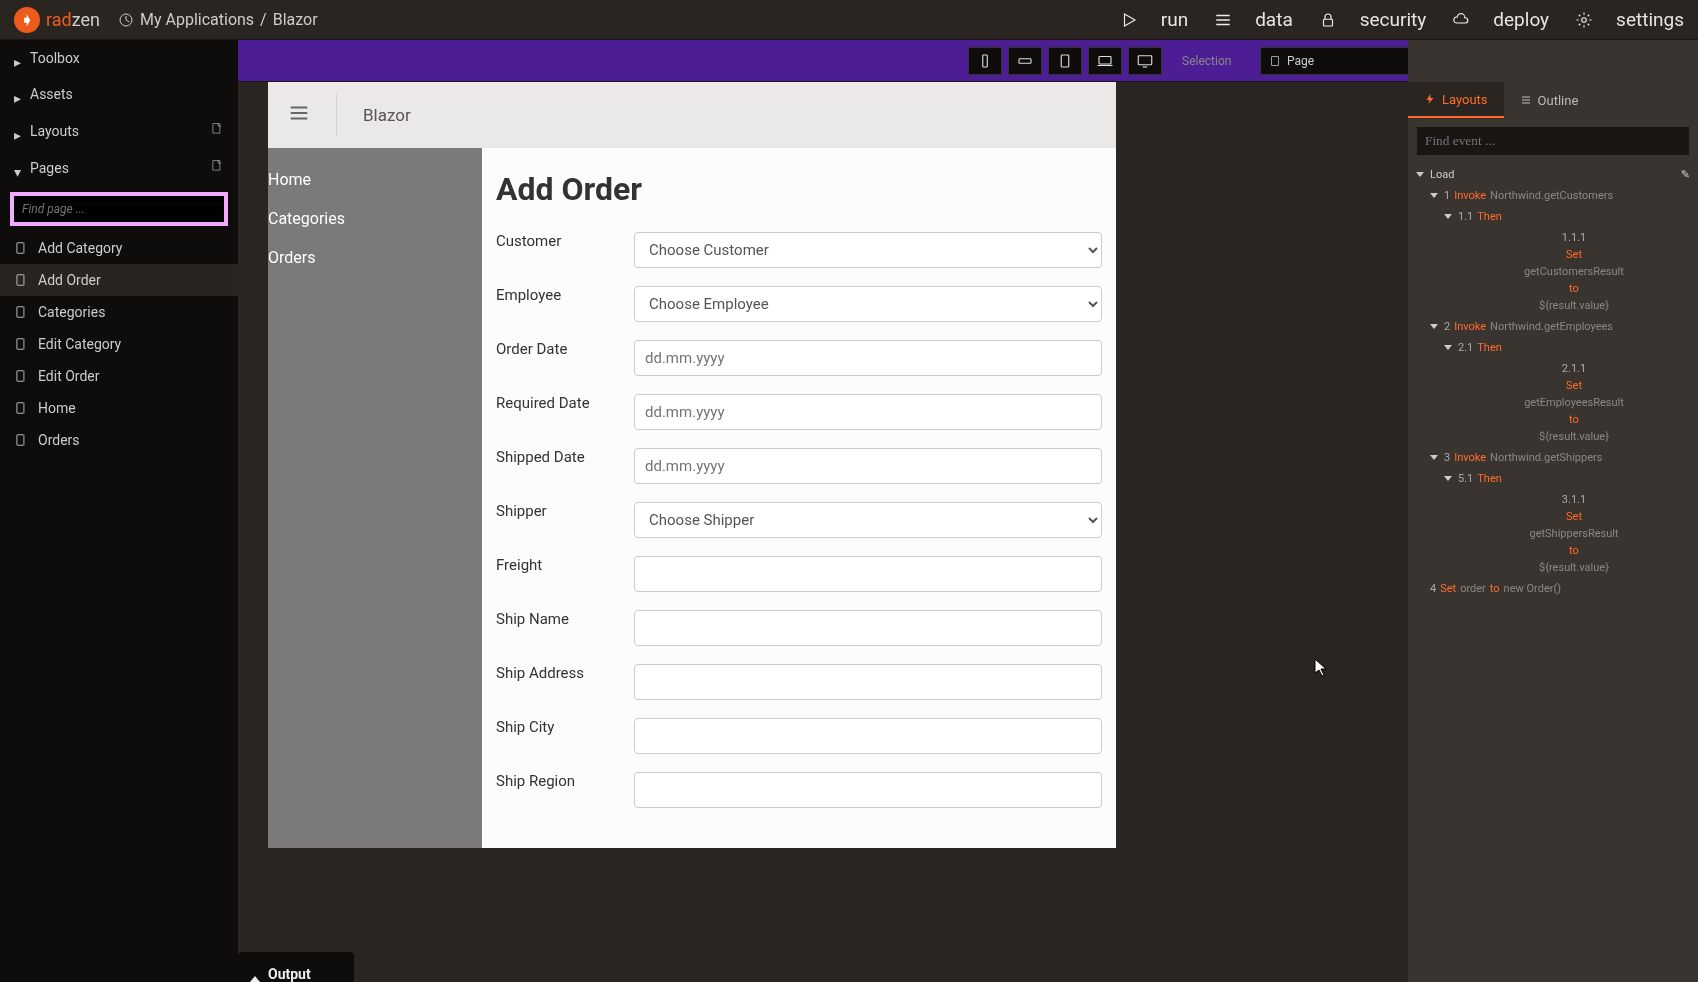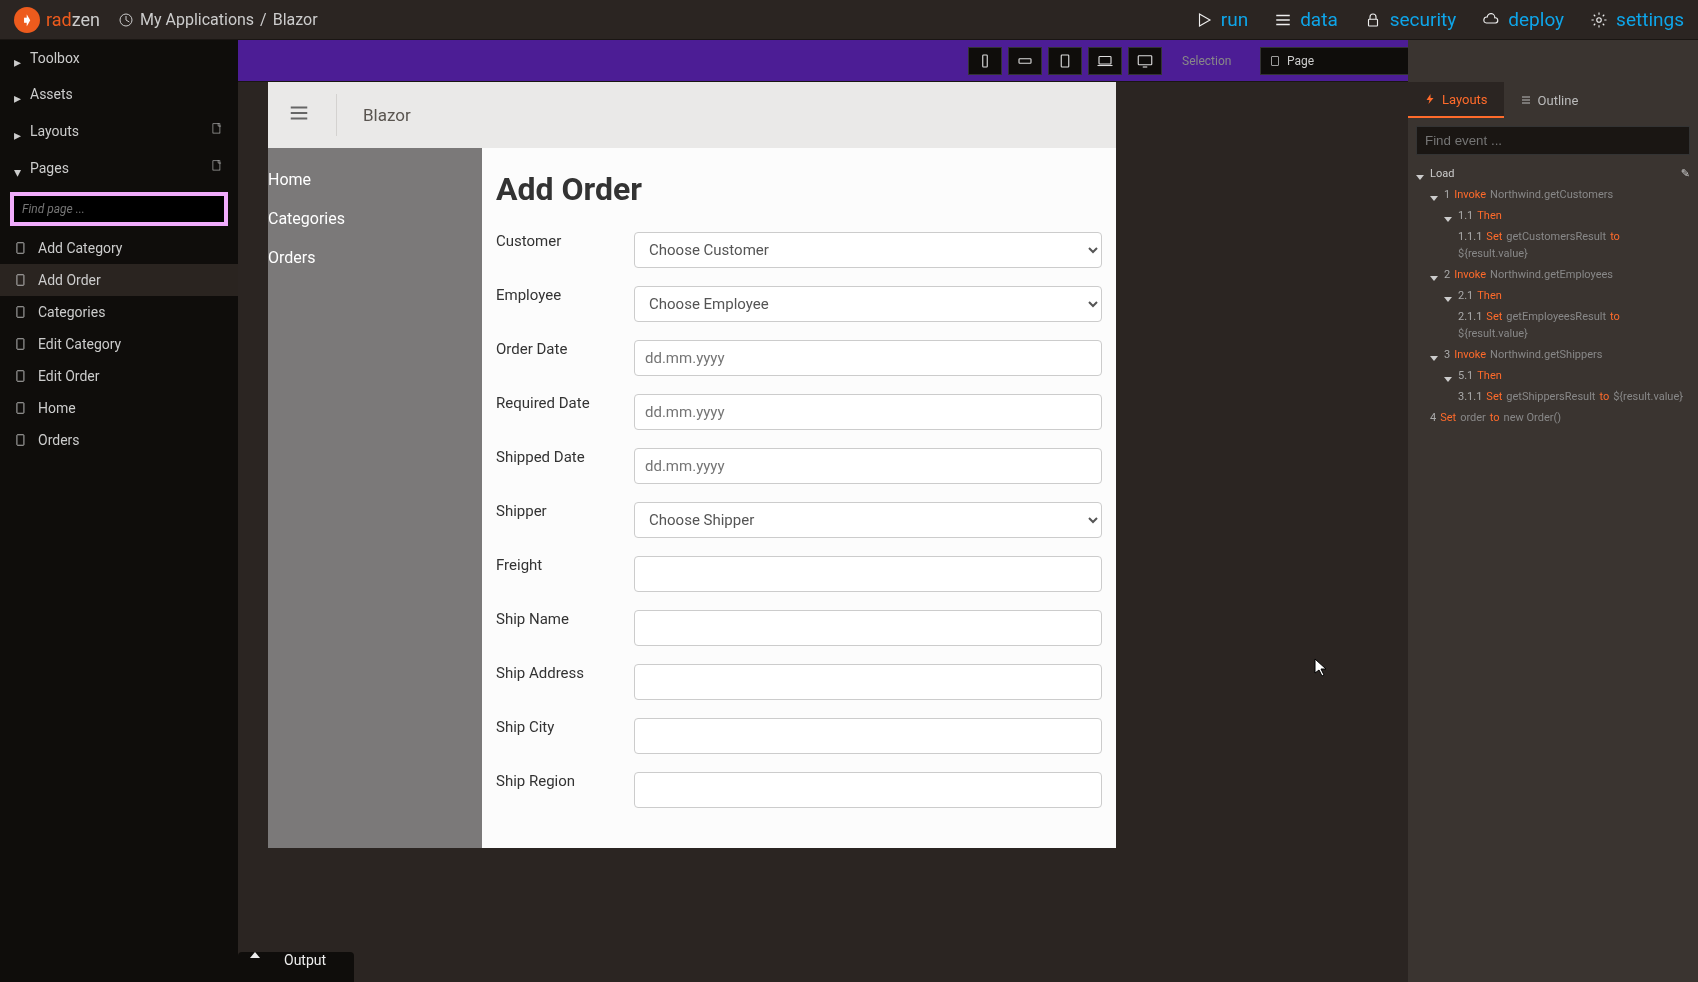--- a/index.html
+++ b/index.html
@@ -6,21 +6,21 @@
 body { background:#2b2522; color:#ddd; width:1698px; height:982px; overflow:hidden; position:relative; }
 
 
 .header { height:40px; background:#2b2522; display:flex; align-items:center; padding:0 14px; border-bottom:1px solid #1a1613; }
 .logo { width:26px; height:26px; border-radius:50%; background:#ed5b1d; display:flex; align-items:center; justify-content:center; color:#fff; font-weight:bold; font-size:15px; margin-right:6px;}
 .brand { font-size:18px; color:#ccc; }
 .brand .rad { color:#ed5b1d; }
 .bcrumb { margin-left:18px; color:#ccc; font-size:16px; display:flex; align-items:center; gap:6px;}
 .bcrumb svg { width:16px; height:16px; }
 .header-actions { margin-left:auto; display:flex; gap:26px; align-items:center; }
-.header-btn { display:flex; align-items:center; gap:8px; color:#0ea5e9; font-size:19px; cursor:pointer; }
+.header-btn { display:flex; align-items:center; gap:23px; color:#e5e5e5; font-size:19px; cursor:pointer; }
 .header-btn svg { width:18px; height:18px; }
 
 
 .device-bar { height:42px; background:#4c1d95; display:flex; align-items:center; padding-left:968px; border-bottom:1px solid #1a1613;}
 .dev-btn { width:34px; height:28px; background:#0f0d0b; border:1px solid #333; margin-right:6px; display:flex; align-items:center; justify-content:center; cursor:pointer;}
 .dev-btn svg{width:18px;height:18px;fill:#ddd;}
 .sel-bar { display:flex; align-items:center; margin-left:14px;}
 .sel-label { color:#888; font-size:12px; width:78px;}
 .sel-combo { background:#0f0d0b; border:1px solid #333; height:28px; width:194px; display:flex; align-items:center; padding:0 8px; font-size:12px; color:#ccc; gap:6px; position:relative;}
 .sel-combo .chev{margin-left:auto;}
@@ -56,34 +56,34 @@
 .form-ctrl select, .form-ctrl input{ width:100%; height:36px; border:1px solid #ccc; border-radius:4px; padding:0 10px; font-size:15px; color:#555; background:#fff;}
 
 
 .right-panel{ position:absolute; right:0; top:40px; bottom:0; width:290px; background:#3a3430;}
 .rp-tabs{ height:36px; display:flex; margin-top:42px;}
 .rp-tab{ flex:0 0 auto; padding:0 16px; display:flex; align-items:center; gap:6px; font-size:13px; cursor:pointer; color:#bbb;}
 .rp-tab.active{ color:#ff6b2b; border-bottom:2px solid #ff6b2b; background:#2b2522;}
 .rp-tab svg{width:12px;height:12px;}
 .rp-body{ padding:8px; font-family: Menlo, Consolas, monospace; font-size:11px; color:#ccc;}
 .rp-search{ margin-bottom:8px;}
-.rp-search input{ width:100%; background:#1a1613; border:1px solid #333; color:#999; padding:6px 8px; font-family:Liberation Sans, sans-serif;}
-.ev-row{ padding:4px 0; display:flex; align-items:flex-end; gap:4px; flex-wrap:wrap;}
+.rp-search input{ width:100%; background:#1a1613; border:1px solid #333; color:#999; padding:6px 8px; font-family:Liberation Serif, serif;}
+.ev-row{ padding:4px 0; display:flex; align-items:center; gap:4px; flex-wrap:wrap;}
 .ev-row.load{color:#ccc;}
 .orange{color:#ff6b2b;}
 .grey{color:#aaa;}
 .mono{color:#888;}
 .indent1{padding-left:14px;}
 .indent2{padding-left:28px;}
-.indent3{padding-left:42px;}
+.indent3{padding-left:42px;flex-direction:column;}
 .ev-edit{margin-left:auto;cursor:pointer;}
 .caret{display:inline-block;width:0;height:0;border-left:4px solid transparent;border-right:4px solid transparent;border-top:5px solid #ccc;margin-right:2px;}
 
 
-.output-bar{ position:absolute; left:238px; bottom:0; width:116px; height:30px; background:#0f0d0b; color:#eee; display:flex; align-items:flex-start; padding:0 12px; gap:24px; font-size:14px; cursor:pointer; border-radius:4px 4px 0 0;}
+.output-bar{ position:absolute; left:238px; bottom:0; width:116px; height:30px; background:#0f0d0b; color:#eee; display:flex; align-items:flex-end; padding:0 12px; gap:8px; font-size:14px; cursor:pointer; border-radius:4px 4px 0 0;font-weight:bold;}
 .output-bar .chev{width:0;height:0;border-left:5px solid transparent;border-right:5px solid transparent;border-bottom:6px solid #eee;}
 
 
 .cursor{position:absolute; left:1314px; top:658px; pointer-events:none;}
 </style>
 </head>
 <body>
 
 <div class="header">
   <div class="logo">➧</div>

